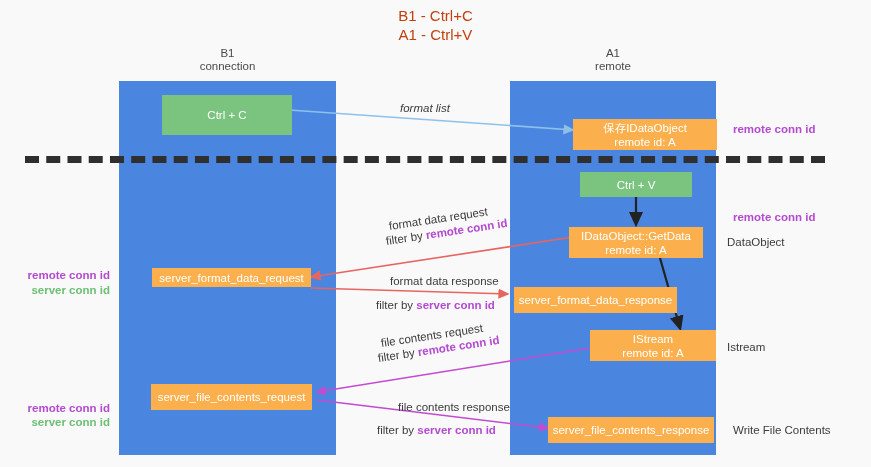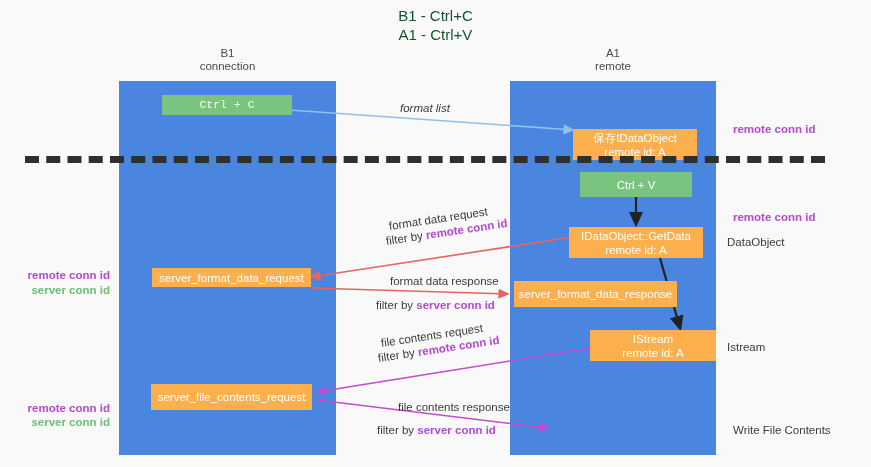--- a/index.html
+++ b/index.html
@@ -8,21 +8,21 @@
     background:#f9f9fa;
     font-family:"Liberation Sans","DejaVu Sans",sans-serif;
     position:relative;overflow:hidden;
     color:#3c3c3c;
   }
   #stage{position:absolute;inset:0;}
 
   
   .title{
     position:absolute;left:0;right:0;top:6px;
-    text-align:center;font-size:15px;line-height:19px;color:#14532d;
+    text-align:center;font-size:15px;line-height:19px;color:#c2410c;
   }
 
   
   .colhead{
     position:absolute;text-align:center;font-size:11.5px;line-height:13px;color:#4a4a4a;
   }
   .colhead .a{display:block;}
   .colhead .b{display:block;}
 
   
@@ -106,55 +106,58 @@
 
     <line x1="311" y1="288" x2="508" y2="294" stroke="#e8645f" stroke-width="1.6" marker-end="url(#ar-red)"></line>
 
     <line x1="660" y1="258" x2="680" y2="328" stroke="#222222" stroke-width="2.2" marker-end="url(#ar-black)"></line>
 
     <line x1="590" y1="348" x2="317" y2="392" stroke="#c44ad0" stroke-width="1.5" marker-end="url(#ar-purple)"></line>
 
     <line x1="317" y1="400" x2="548" y2="428" stroke="#c44ad0" stroke-width="1.5" marker-end="url(#ar-purple)"></line>
   </svg>
 
-  <div class="node green" style="left:162px;top:95px;width:130px;height:20px;font-family:Liberation Mono, monospace;">
+  <div class="node green" style="left:162px;top:95px;width:130px;height:40px;">
     <span>Ctrl + C</span>
   </div>
 
-  <div class="node orange" style="left:573px;top:129px;width:124px;height:31px;">
+  <div class="node orange" style="left:573px;top:119px;width:144px;height:31px;">
     <span>保存IDataObject</span>
     <span class="l2">remote id: A</span>
   </div>
 
   <div class="node green" style="left:580px;top:172px;width:112px;height:25px;">
     <span>Ctrl + V</span>
   </div>
 
   <div class="node orange" style="left:569px;top:227px;width:134px;height:31px;justify-content:center;">
     <span>IDataObject::GetData</span>
     <span class="l2">remote id: A</span>
   </div>
 
   <div class="node orange" style="left:152px;top:268px;width:159px;height:19px;">
     <span>server_format_data_request</span>
   </div>
 
-  <div class="node orange" style="left:514px;top:281px;width:163px;height:26px;align-items:center;">
+  <div class="node orange" style="left:514px;top:287px;width:163px;height:26px;align-items:center;">
     <span>server_format_data_response</span>
   </div>
 
   <div class="node orange" style="left:590px;top:330px;width:126px;height:31px;">
     <span>IStream</span>
     <span class="l2">remote id: A</span>
   </div>
 
   <div class="node orange" style="left:151px;top:384px;width:161px;height:26px;">
     <span>server_file_contents_request</span>
   </div>
 
+  <div class="node orange" style="left:548px;top:417px;width:166px;height:26px;">
+    <span>server_file_contents_response</span>
+  </div>
 
   <div class="divider"></div>
 
   <div class="elabel" style="left:400px;top:101px;font-style:italic;">
     <span>format list</span>
   </div>
 
   <div class="elabel" style="left:389px;top:219px;transform:rotate(-8.5deg);">
     <span>format data request</span>
   </div>

